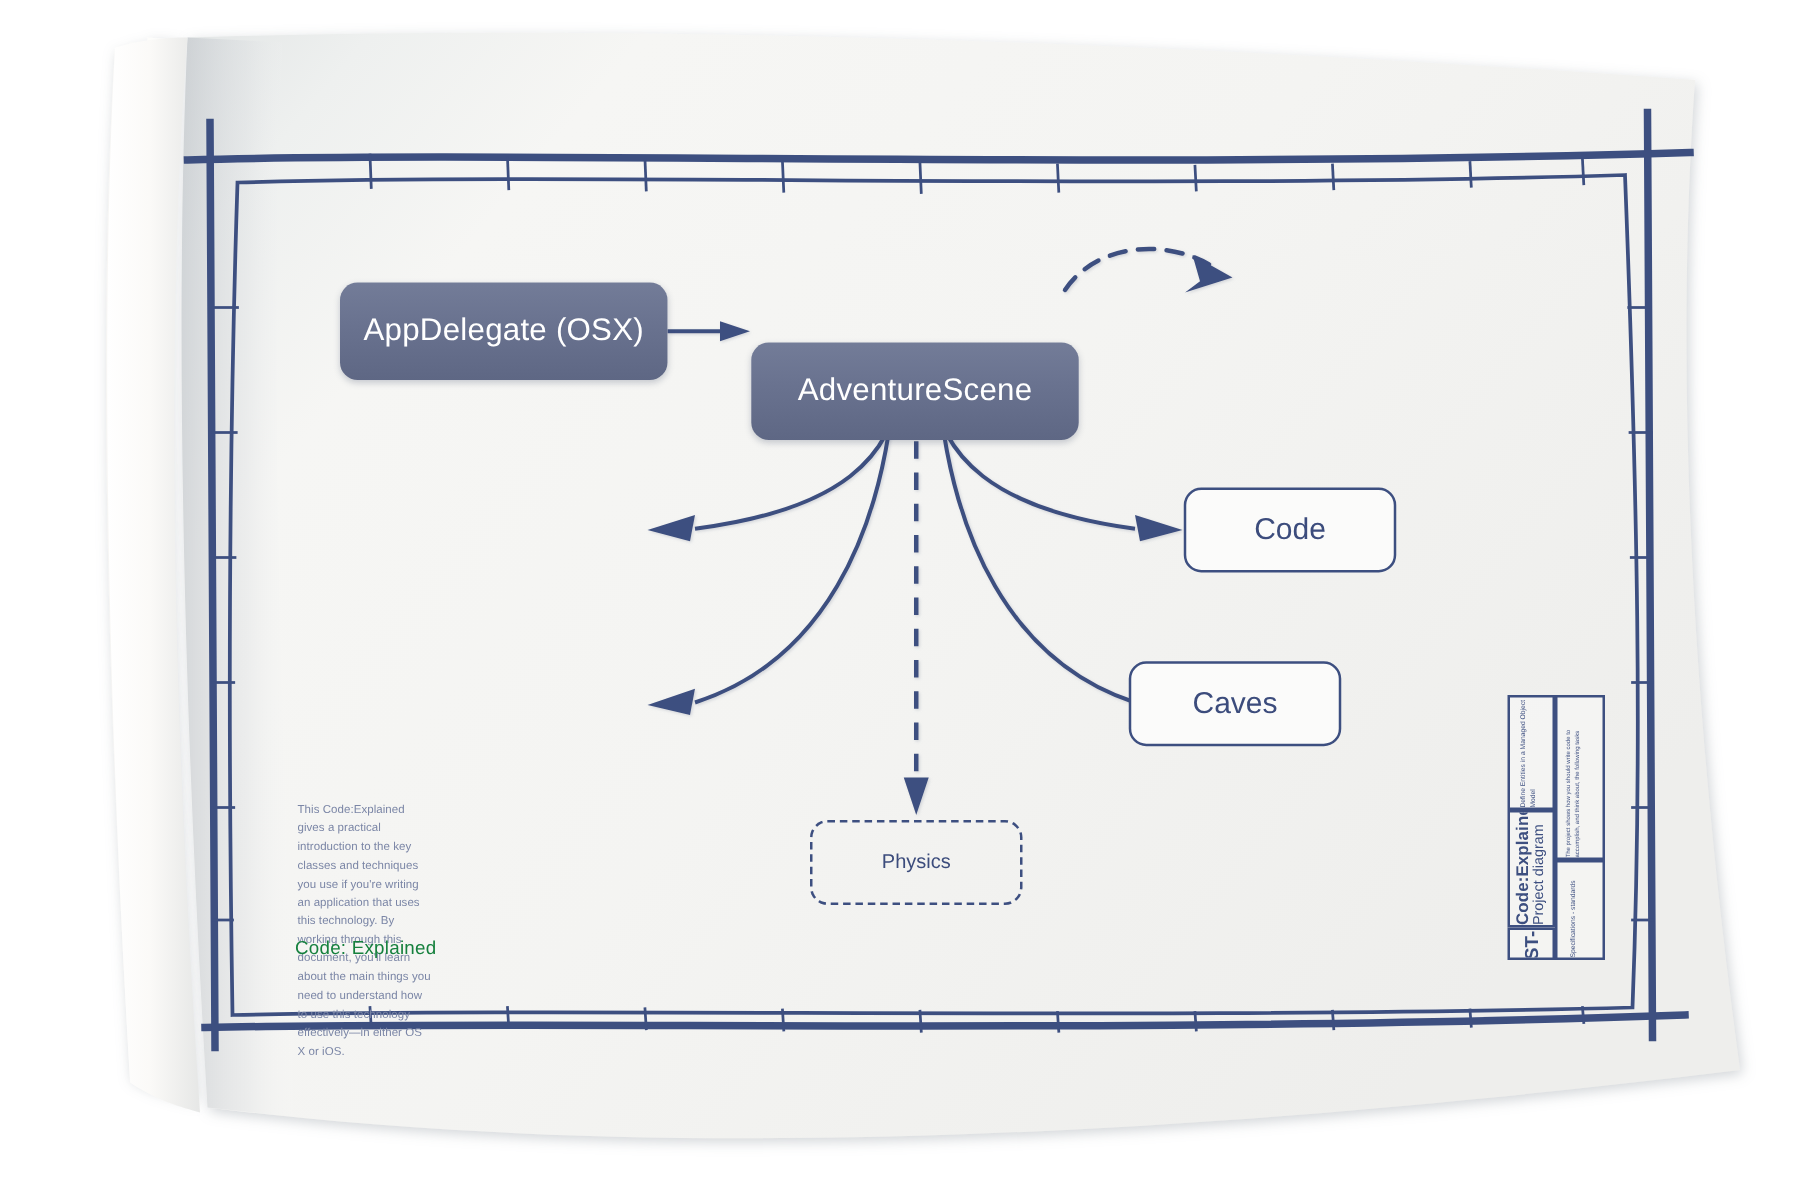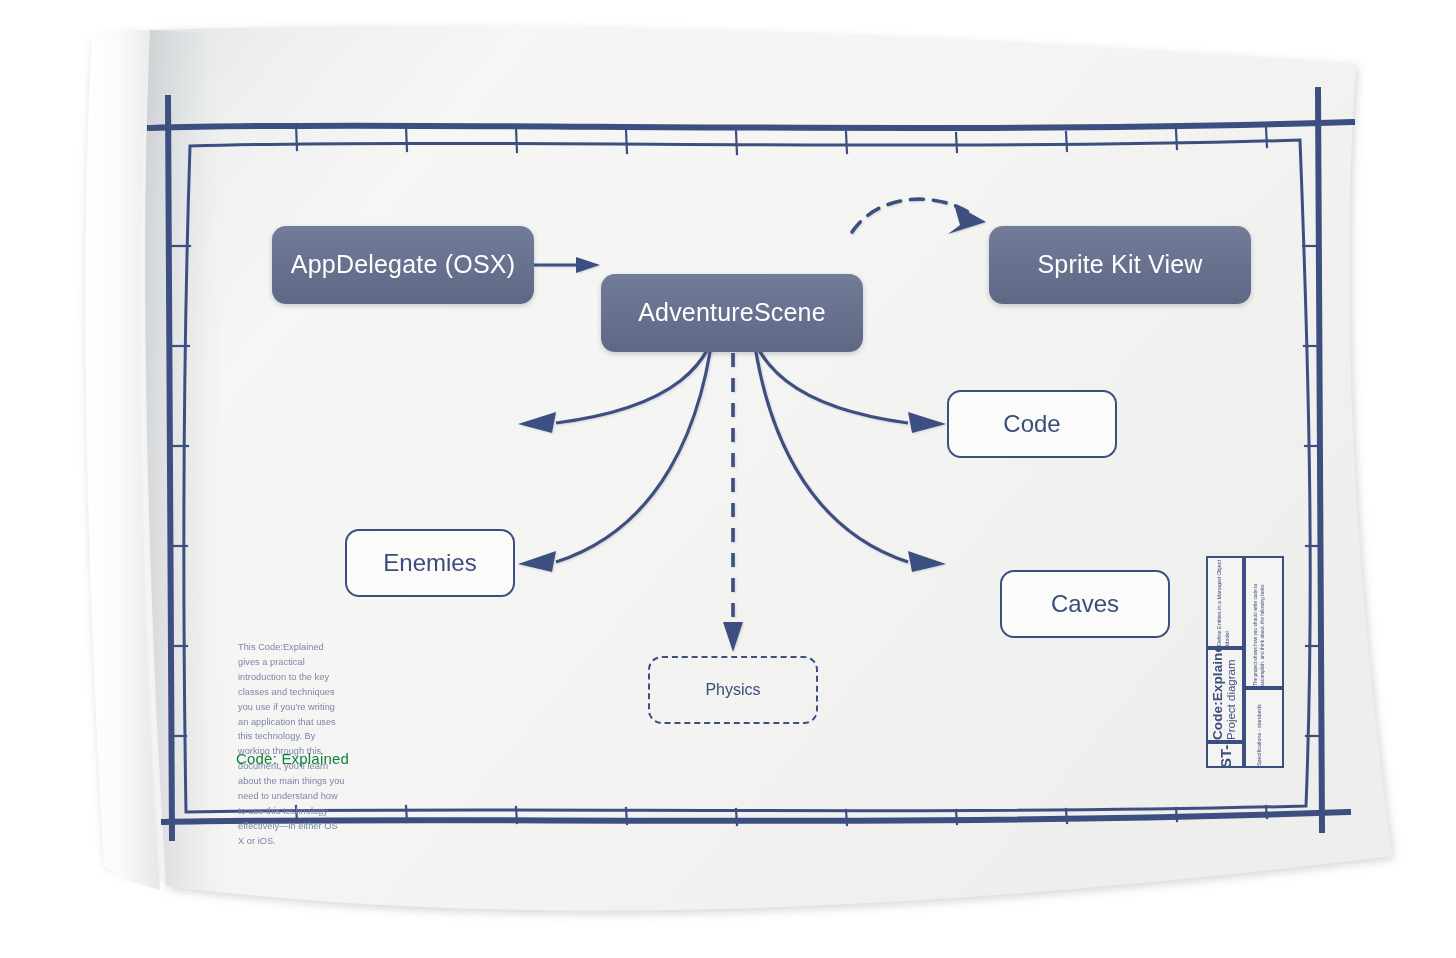--- a/index.html
+++ b/index.html
@@ -284,34 +284,28 @@
     <div class="node node-dark" style="left:272px; top:226px; width:262px; height:78px;">
       <span>
         <span>AppDelegate (OSX)</span><br>
       </span>
     </div>
 
     <div class="node node-dark" style="left:601px; top:226px; width:262px; height:78px;margin-top:48px;">
       <span>AdventureScene</span>
     </div>
 
-    <div class="node node-dark" style="left:989px; top:226px; width:262px; height:78px;">
-      <span>Sprite Kit View</span>
-    </div>
 
 
     <div class="node node-light" style="left:947px; top:390px; width:170px; height:68px;">
       <span>Code</span>
     </div>
 
-    <div class="node node-light" style="left:345px; top:529px; width:170px; height:68px;">
-      <span>Enemies</span>
-    </div>
-
-    <div class="node node-light" style="left:1000px; top:529px; width:170px; height:68px;margin-top:41px;">
+
+    <div class="node node-light" style="left:903px; top:529px; width:170px; height:68px;">
       <span>Caves</span>
     </div>
 
     <div class="node node-dashed" style="left:648px; top:656px; width:170px; height:68px;">
       <span>Physics</span>
     </div>
 
     <div class="notes" style="left:238px; top:640px;">This Code:Explained gives a practical introduction to the key classes and techniques you use if you're writing an application that uses this technology. By working through this document, you'll learn about the main things you need to understand how to use this technology effectively—in either OS X or iOS.</div>
 
     <div class="brandline" style="left:236px; top:750px;">Code: Explained</div>

